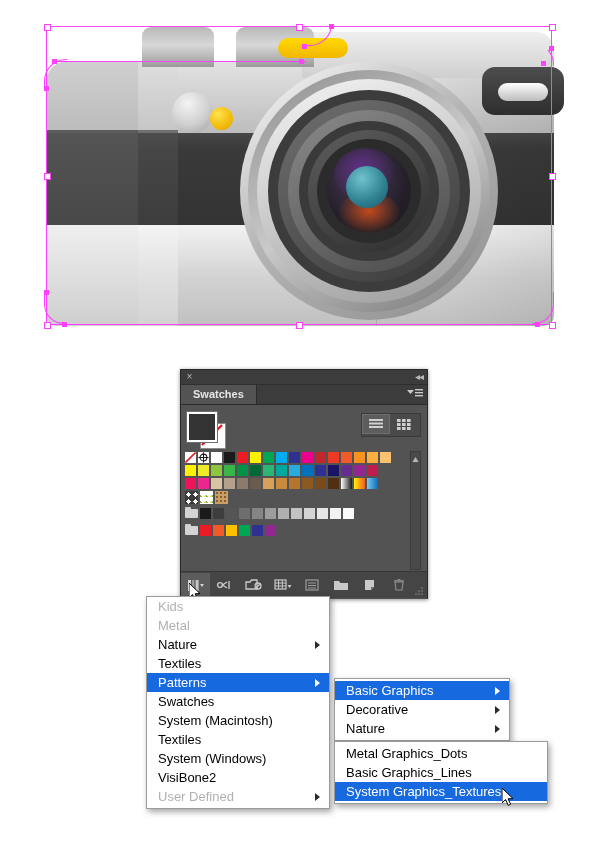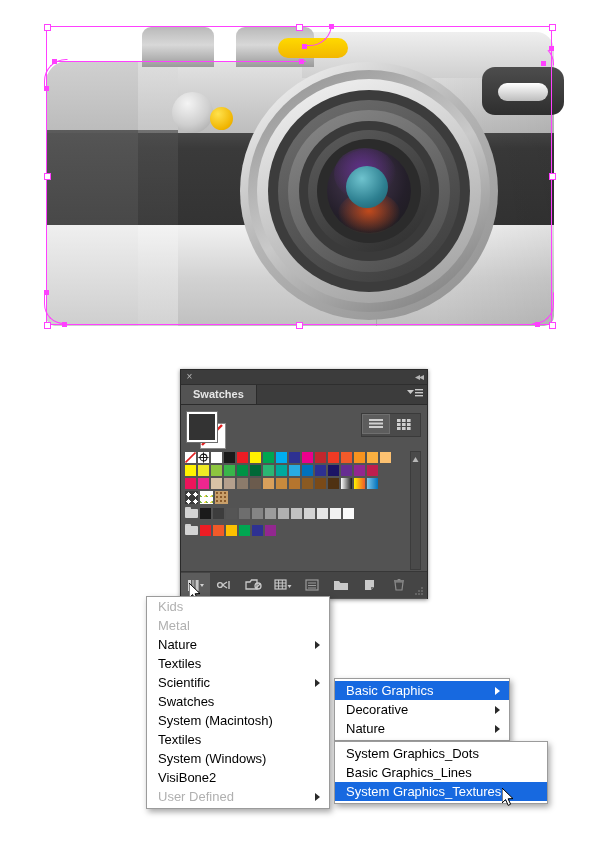--- a/index.html
+++ b/index.html
@@ -576,22 +576,22 @@
     <div class="mi dim">
       <span>Metal</span>
     </div>
     <div class="mi">
       <span>Nature</span>
       <span class="arrow"></span>
     </div>
     <div class="mi">
       <span>Textiles</span>
     </div>
-    <div class="mi">
-      <span>Scientific</span>
+    <div class="mi sel">
+      <span>Patterns</span>
       <span class="arrow"></span>
     </div>
     <div class="mi">
       <span>Swatches</span>
     </div>
     <div class="mi">
       <span>System (Macintosh)</span>
     </div>
     <div class="mi">
       <span>Textiles</span>
@@ -616,21 +616,21 @@
       <span>Decorative</span>
       <span class="arrow"></span>
     </div>
     <div class="mi">
       <span>Nature</span>
       <span class="arrow"></span>
     </div>
   </div>
 <div class="menu" id="menu-basicgraphics">
     <div class="mi">
-      <span>System Graphics_Dots</span>
+      <span>Metal Graphics_Dots</span>
     </div>
     <div class="mi">
       <span>Basic Graphics_Lines</span>
     </div>
     <div class="mi sel">
       <span>System Graphics_Textures</span>
     </div>
   </div>
 
 <div class="cursor" style="left:502px;top:788px;">

